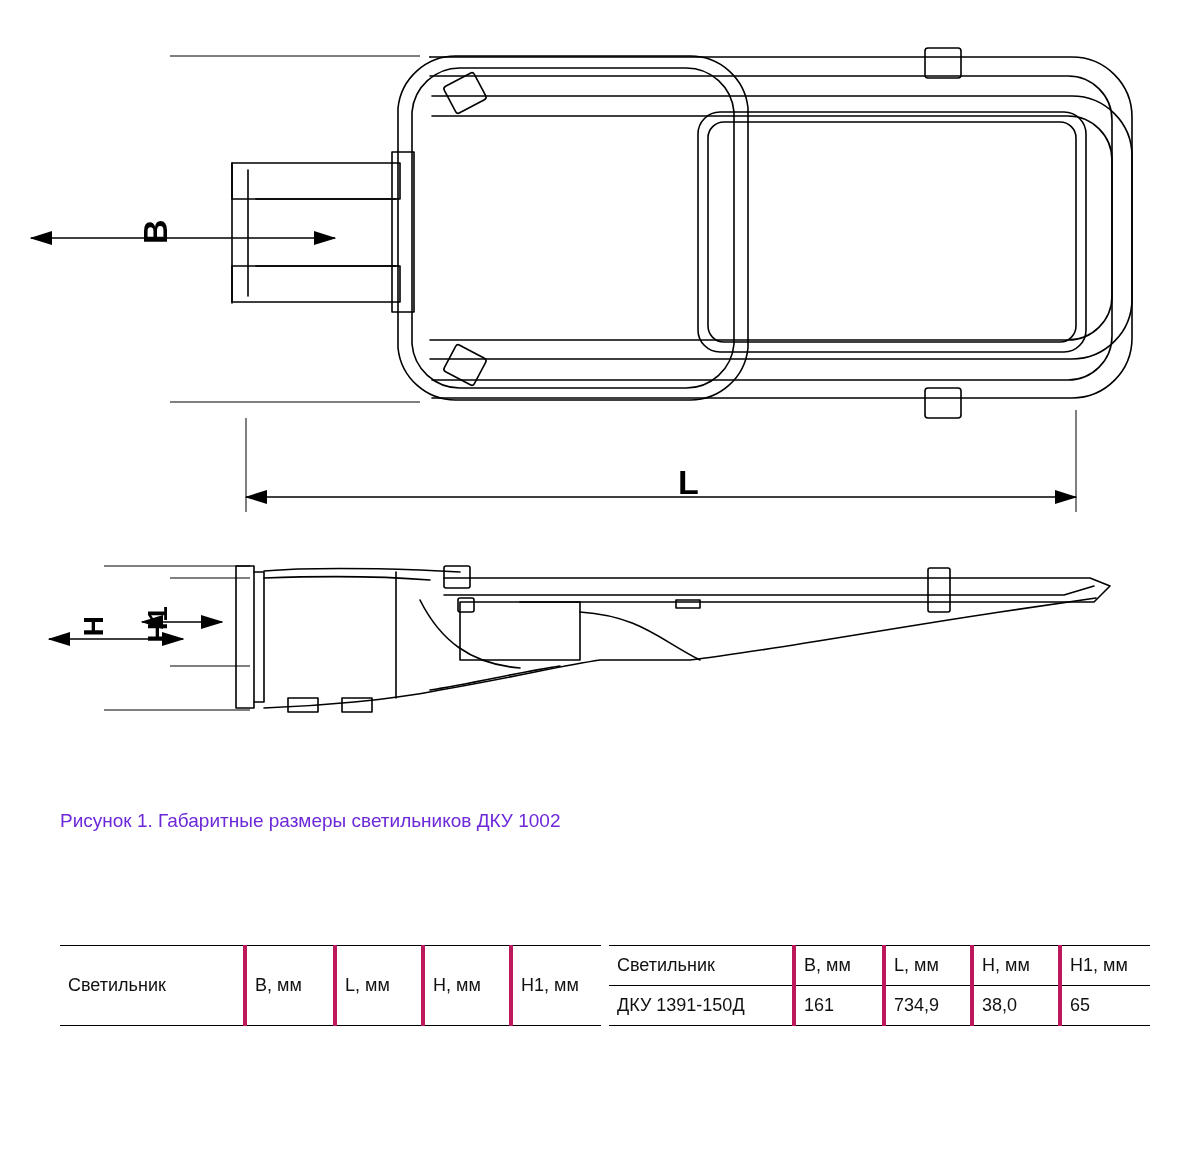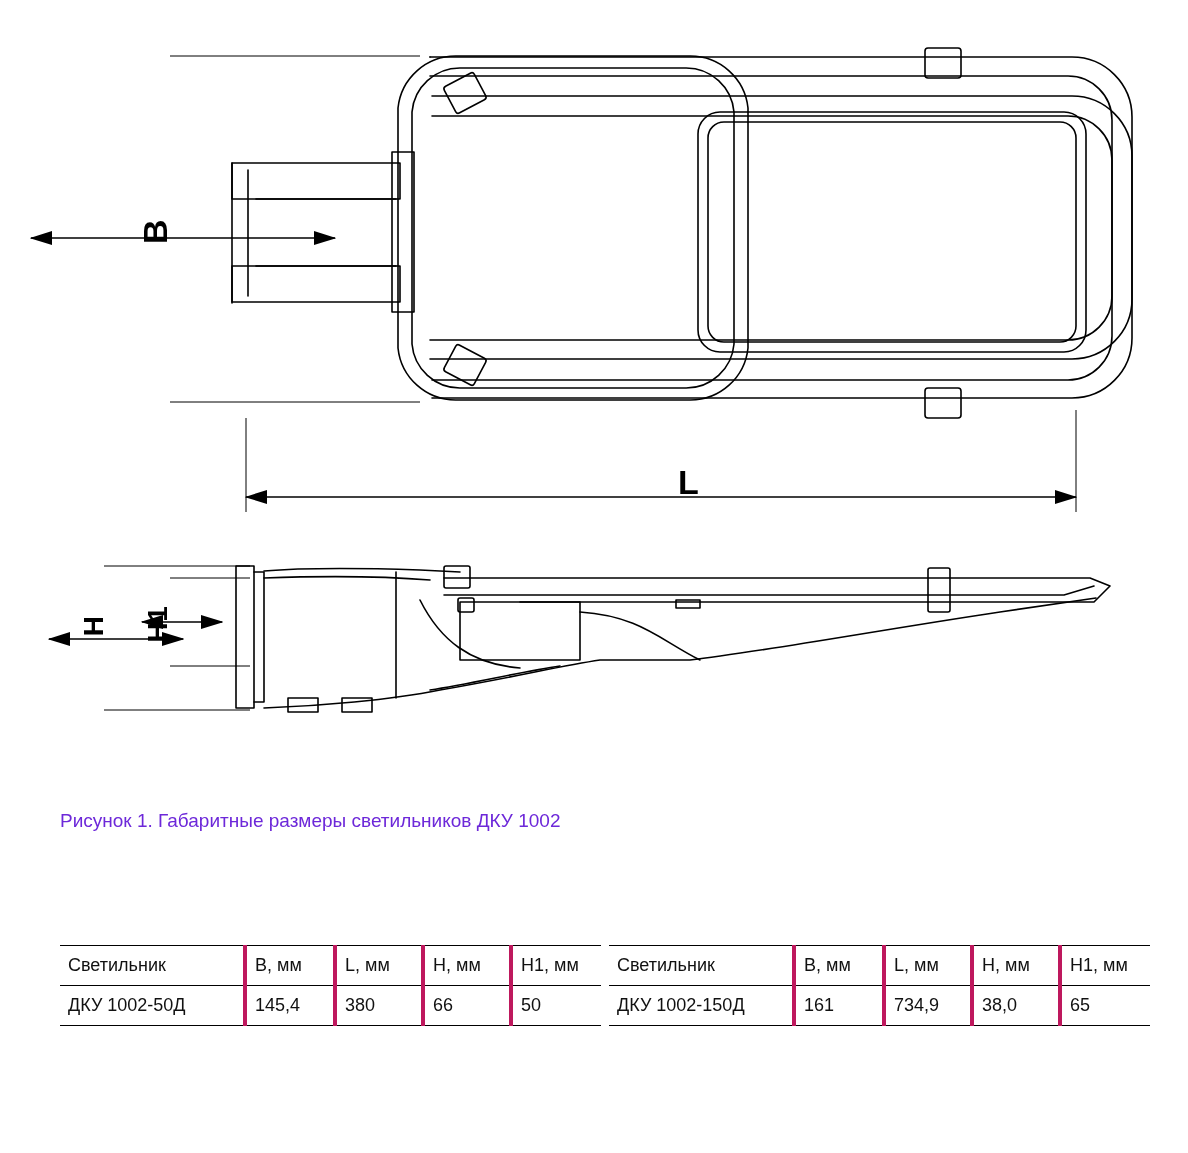--- a/index.html
+++ b/index.html
@@ -231,27 +231,20 @@
           <col class="c3">
           <col class="c4">
       </colgroup>
       <tbody>
         <tr>
           <th>Светильник</th>
           <th>B, мм</th>
           <th>L, мм</th>
           <th>H, мм</th>
           <th>H1, мм</th>
-        </tr>
-        <tr>
-          <td>ДКУ 1002-50Д</td>
-          <td>145,4</td>
-          <td>380</td>
-          <td>66</td>
-          <td>50</td>
         </tr>
       </tbody>
     </table>
 
     <table class="spec tbl-right">
       <colgroup>
         <col class="c0">
           <col class="c1">
           <col class="c2">
           <col class="c3">
@@ -259,21 +252,21 @@
       </colgroup>
       <tbody>
         <tr>
           <th>Светильник</th>
           <th>B, мм</th>
           <th>L, мм</th>
           <th>H, мм</th>
           <th>H1, мм</th>
         </tr>
         <tr>
-          <td>ДКУ 1002-150Д</td>
+          <td>ДКУ 1391-150Д</td>
           <td>161</td>
           <td>734,9</td>
           <td>38,0</td>
           <td>65</td>
         </tr>
       </tbody>
     </table>
 
   </div>
 

